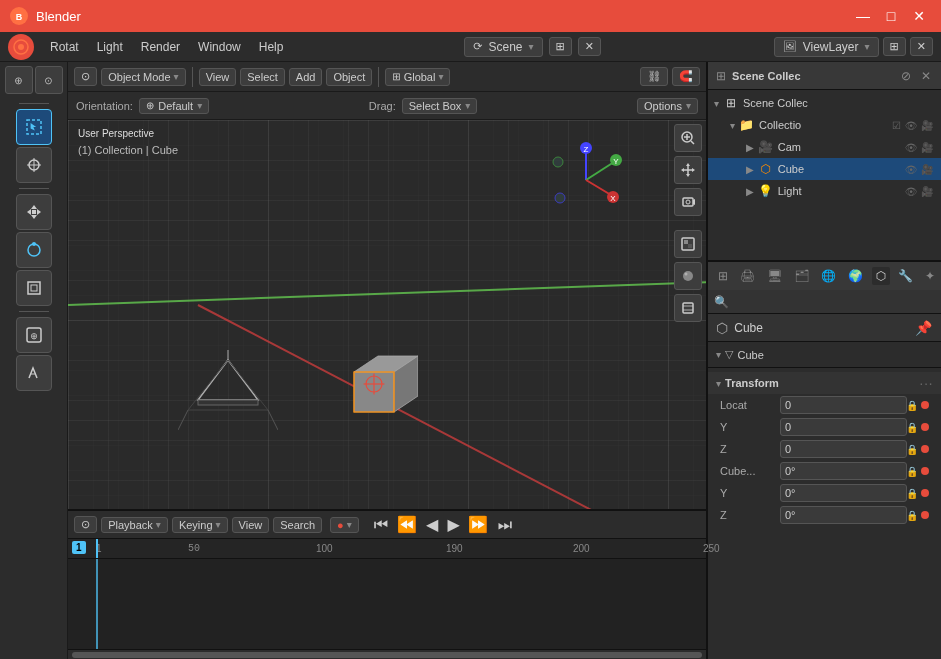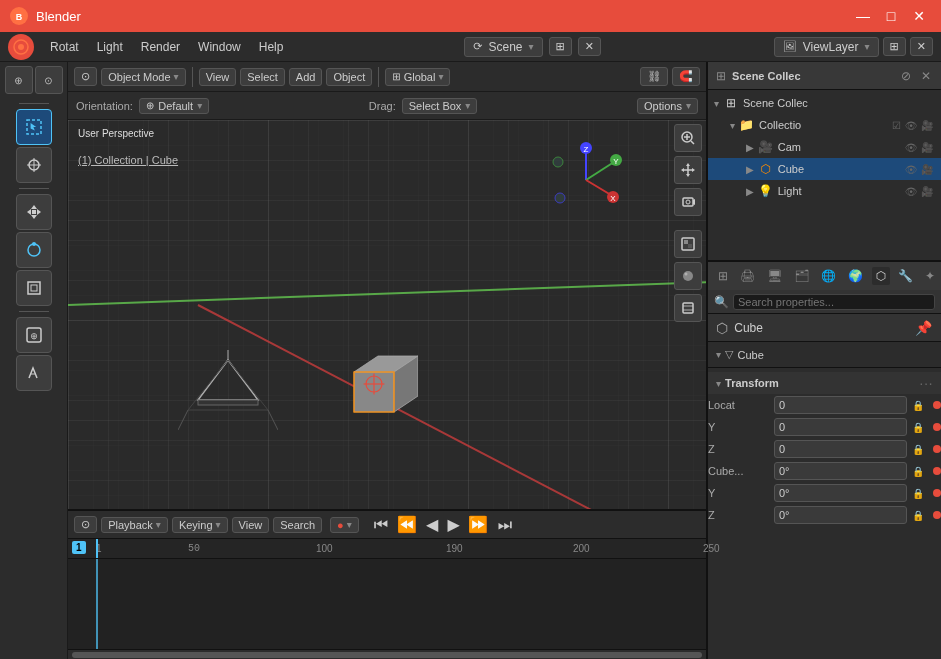--- a/index.html
+++ b/index.html
@@ -113,25 +113,24 @@
     
     .perspective-label {
       position: absolute;
       top: 8px;
       left: 10px;
       color: #ddd;
       font-size: 10px;
     }
     .perspective-sub {
       position: absolute;
-      top: 34px;
+      top: 24px;
       left: 10px;
       color: #bbb;
       font-size: 11px;
-      text-decoration: underline;
     }
 
     
     .cube-3d {
       position: absolute;
       top: 220px;
       left: 270px;
       width: 80px;
       height: 80px;
     }
@@ -354,22 +353,21 @@
       cursor: pointer;
     }
     .props-section-arrow { color: #888; font-size: 10px; }
     .props-section-title { color: #ccc; font-size: 11px; font-weight: bold; flex: 1; }
     .props-section-dots { color: #666; font-size: 14px; }
 
     .props-field {
       display: flex;
       align-items: center;
       height: 22px;
-      padding: 0 0;
-      gap: 6px;
+      padding: 0 12px;
     }
     .props-field-label { color: #aaa; font-size: 11px; width: 60px; }
     .props-field-value {
       flex: 1;
       background: #3a3a3a;
       border: 1px solid #555;
       border-radius: 3px;
       height: 18px;
       display: flex;
       align-items: center;
@@ -826,21 +824,20 @@
         <div class="props-tab">🌐</div>
         <div class="props-tab">🌍</div>
         <div class="props-tab active">⬡</div>
         <div class="props-tab">🔧</div>
         <div class="props-tab">✦</div>
 
       </div>
 
       <div class="props-search">
         <span style="color:#888; margin-right:4px;">🔍</span>
-        <input type="text" placeholder="Search properties..." style="">
       </div>
 
       <div class="props-name-row">
         <span class="props-name-icon">⬡</span>
         <span class="props-name-text">Cube</span>
         <span class="props-pin">📌</span>
       </div>
 
       <div class="props-subname-row">
         <span class="chevron">▾</span>

